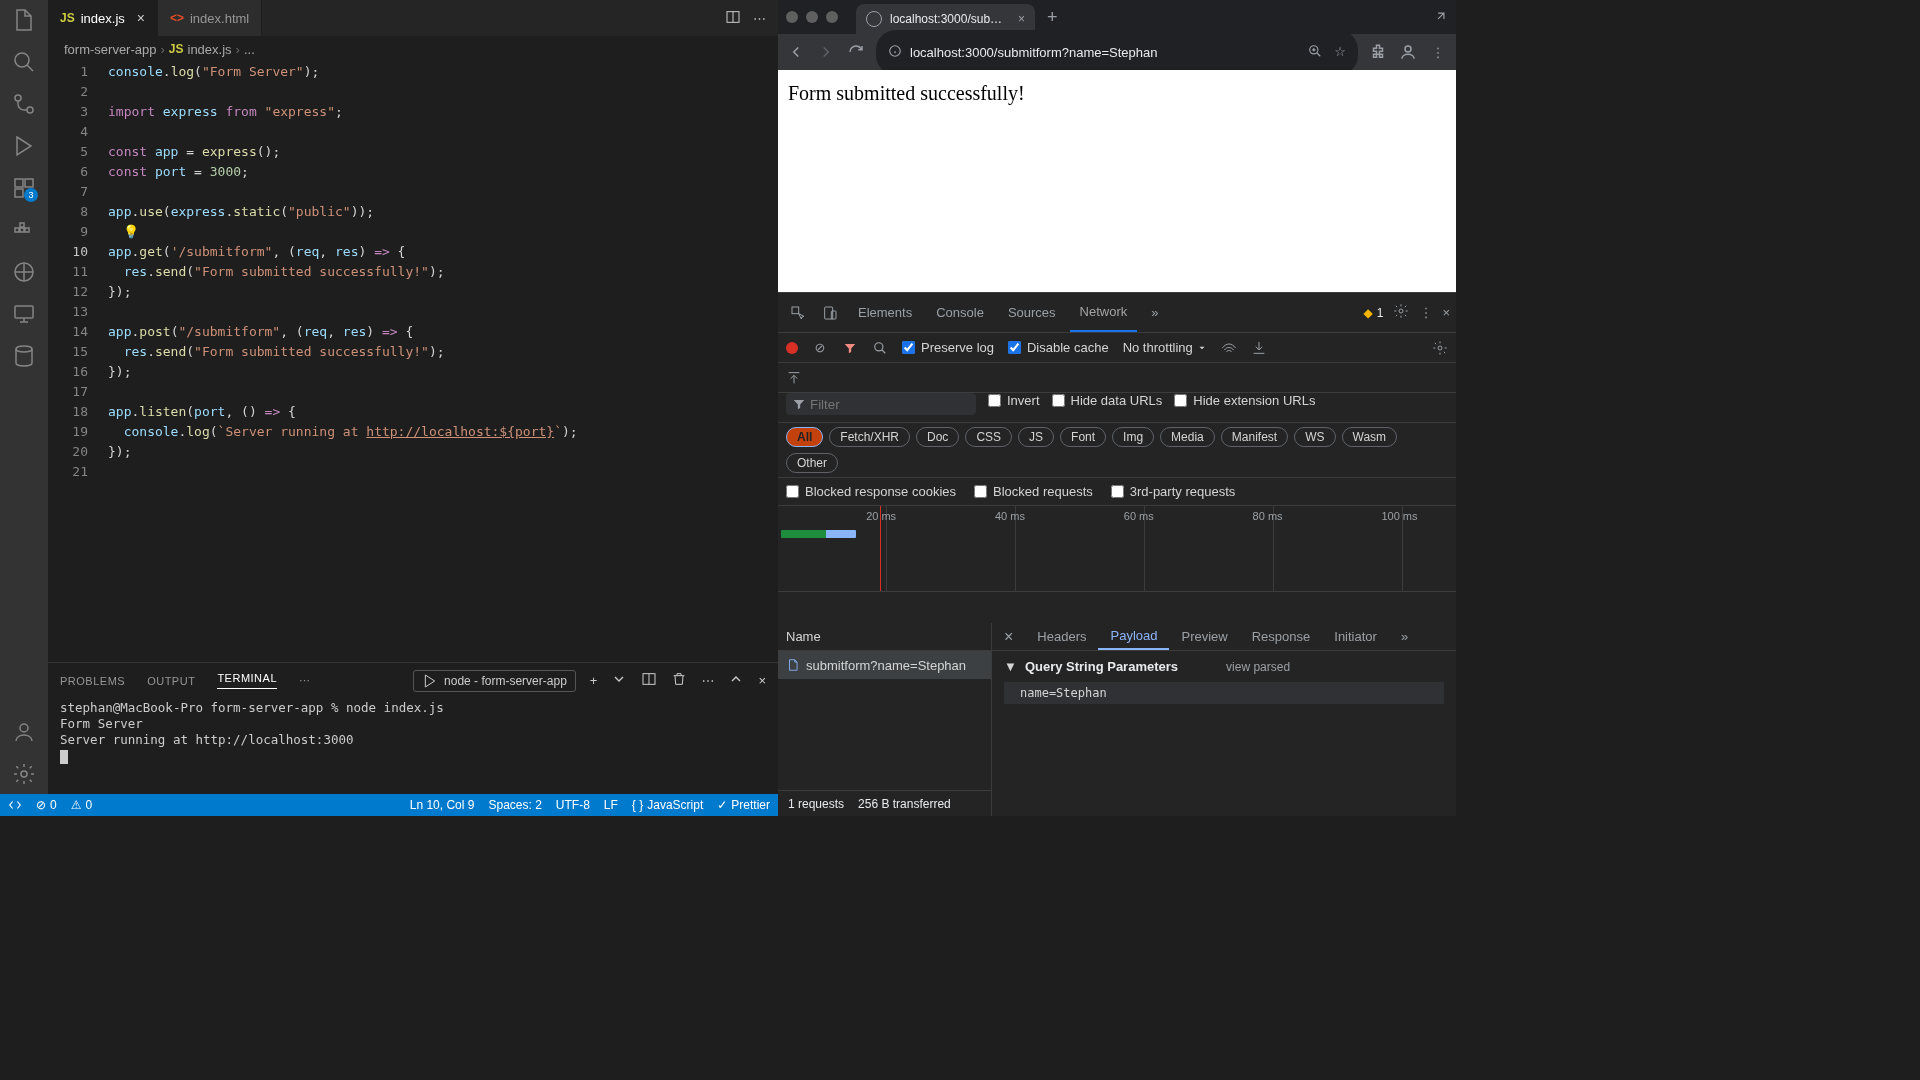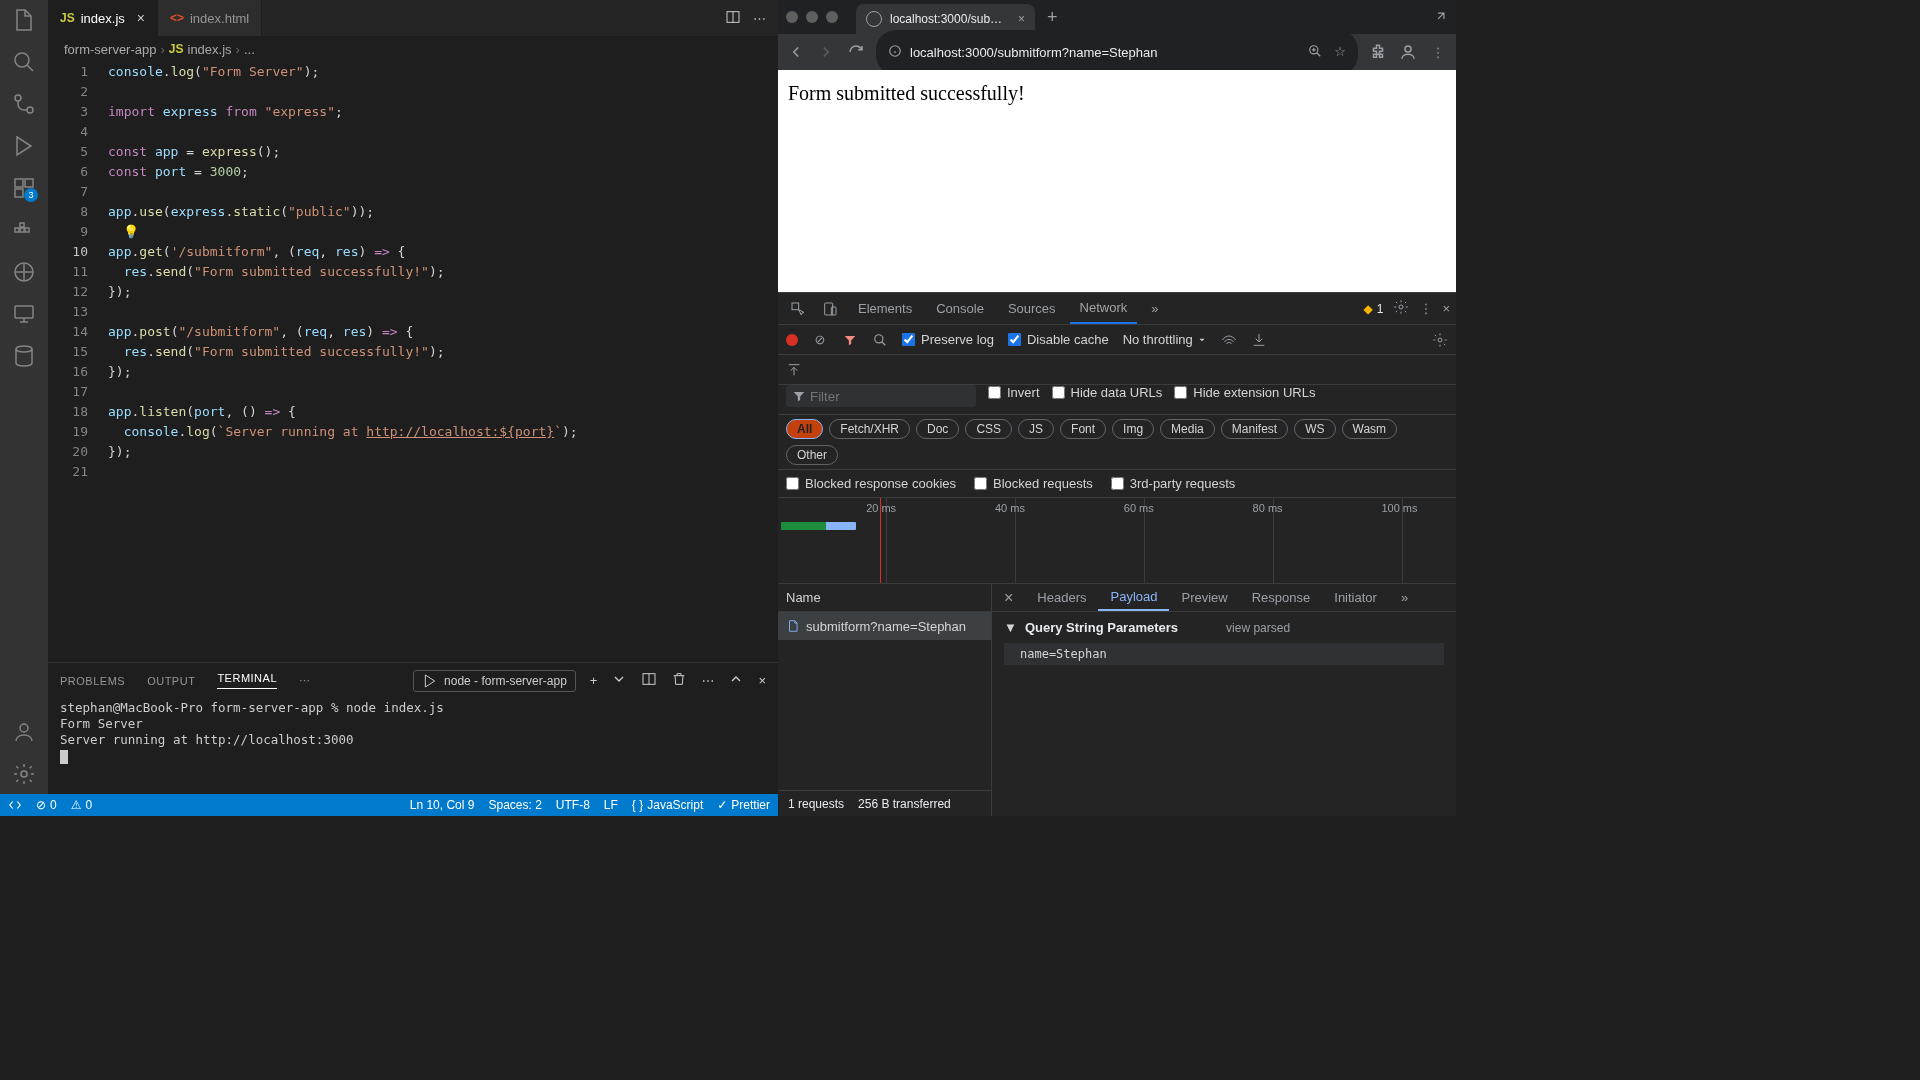--- a/index.html
+++ b/index.html
@@ -79,21 +79,21 @@
 .chrome-toolbar { height: 36px; background: #35363a; display: flex; align-items: center; padding: 0 8px; gap: 10px; }
 .ct-btn { color: #9aa0a6; width: 20px; height: 20px; display: flex; align-items: center; justify-content: center; cursor: pointer; }
 .omnibox { flex: 1; background: #202124; border-radius: 20px; height: 45px; display: flex; align-items: center; padding: 0 12px; gap: 8px; color: #9aa0a6; font-size: 13px; }
 .omnibox-url { color: #e8eaed; }
 .omnibox-right { margin-left: auto; display: flex; gap: 12px; }
 
 .chrome-content { flex: 1; display: flex; flex-direction: column; background: #fff; min-height: 0; }
 .page-view { height: 222px; padding: 12px 10px; color: #000; font-family: "Times New Roman", serif; font-size: 20px; background: #fff; }
 
 .devtools { flex: 1; display: flex; flex-direction: column; background: #242424; color: #d4d4d4; border-top: 1px solid #3c3c3c; min-height: 0; }
-.dt-tabs { height: 32px; display: flex; align-items: center; padding: 0 6px; gap: 4px; border-bottom: 1px solid #3c3c3c; }
+.dt-tabs { height: 40px; display: flex; align-items: center; padding: 0 6px; gap: 4px; border-bottom: 1px solid #3c3c3c; }
 .dt-tab { padding: 0 10px; height: 100%; display: flex; align-items: center; font-size: 13px; color: #9aa0a6; cursor: pointer; }
 .dt-tab.active { color: #a3a3a3; border-bottom: 2px solid #1a73e8; }
 .dt-tabs-right { margin-left: auto; display: flex; align-items: center; gap: 10px; color: #9aa0a6; }
 .dt-warn-badge { display: flex; align-items: center; gap: 4px; color: #e8eaed; font-size: 12px; }
 .dt-warn-icon { color: #f4b400; }
 
 .dt-toolbar { height: 30px; display: flex; align-items: center; padding: 0 8px; gap: 14px; border-bottom: 1px solid #3c3c3c; font-size: 13px; }
 .dt-record { width: 12px; height: 12px; border-radius: 50%; background: #d93025; }
 .dt-tb-icon { color: #9aa0a6; width: 16px; height: 16px; display: flex; align-items: center; justify-content: center; }
 .dt-filter-icon { color: #f28b82; }
@@ -114,21 +114,21 @@
 
 .dt-blocked-row { height: 28px; display: flex; align-items: center; padding: 0 8px; gap: 18px; border-bottom: 1px solid #3c3c3c; font-size: 13px; }
 
 .dt-waterfall { height: 86px; border-bottom: 1px solid #3c3c3c; position: relative; background: #242424; }
 .wf-tick { position: absolute; top: 4px; font-size: 11px; color: #9aa0a6; }
 .wf-line { position: absolute; top: 0; bottom: 0; border-left: 1px solid #3c3c3c; }
 .wf-bar-wrap { position: absolute; top: 24px; left: 0; right: 0; }
 .wf-bar { position: absolute; height: 8px; background: linear-gradient(to right, #1e8e3e 60%, #8ab4f8 60%); border-radius: 1px; }
 .wf-cursor { position: absolute; top: 0; bottom: 0; border-left: 1px solid #d93025; }
 
-.dt-main { flex: 1; display: flex; min-height: 0; }
+.dt-main { flex: 1; display: flex; min-height: 0; margin-top: 31px; }
 .dt-req-list { width: 214px; border-right: 1px solid #3c3c3c; display: flex; flex-direction: column; }
 .dt-req-header { height: 28px; display: flex; align-items: center; padding: 0 8px; border-bottom: 1px solid #3c3c3c; font-size: 13px; }
 .dt-req-item { height: 28px; display: flex; align-items: center; gap: 6px; padding: 0 8px; font-size: 13px; background: #3c4043; }
 .dt-req-icon { width: 14px; height: 14px; color: #8ab4f8; }
 
 .dt-detail { flex: 1; display: flex; flex-direction: column; }
 .dt-detail-tabs { height: 28px; display: flex; align-items: center; border-bottom: 1px solid #3c3c3c; }
 .dt-dtab { padding: 0 12px; height: 100%; display: flex; align-items: center; font-size: 13px; color: #9aa0a6; cursor: pointer; }
 .dt-dtab.active { color: #8ab4f8; border-bottom: 2px solid #8ab4f8; }
 .dt-dtab.close { font-size: 16px; }

